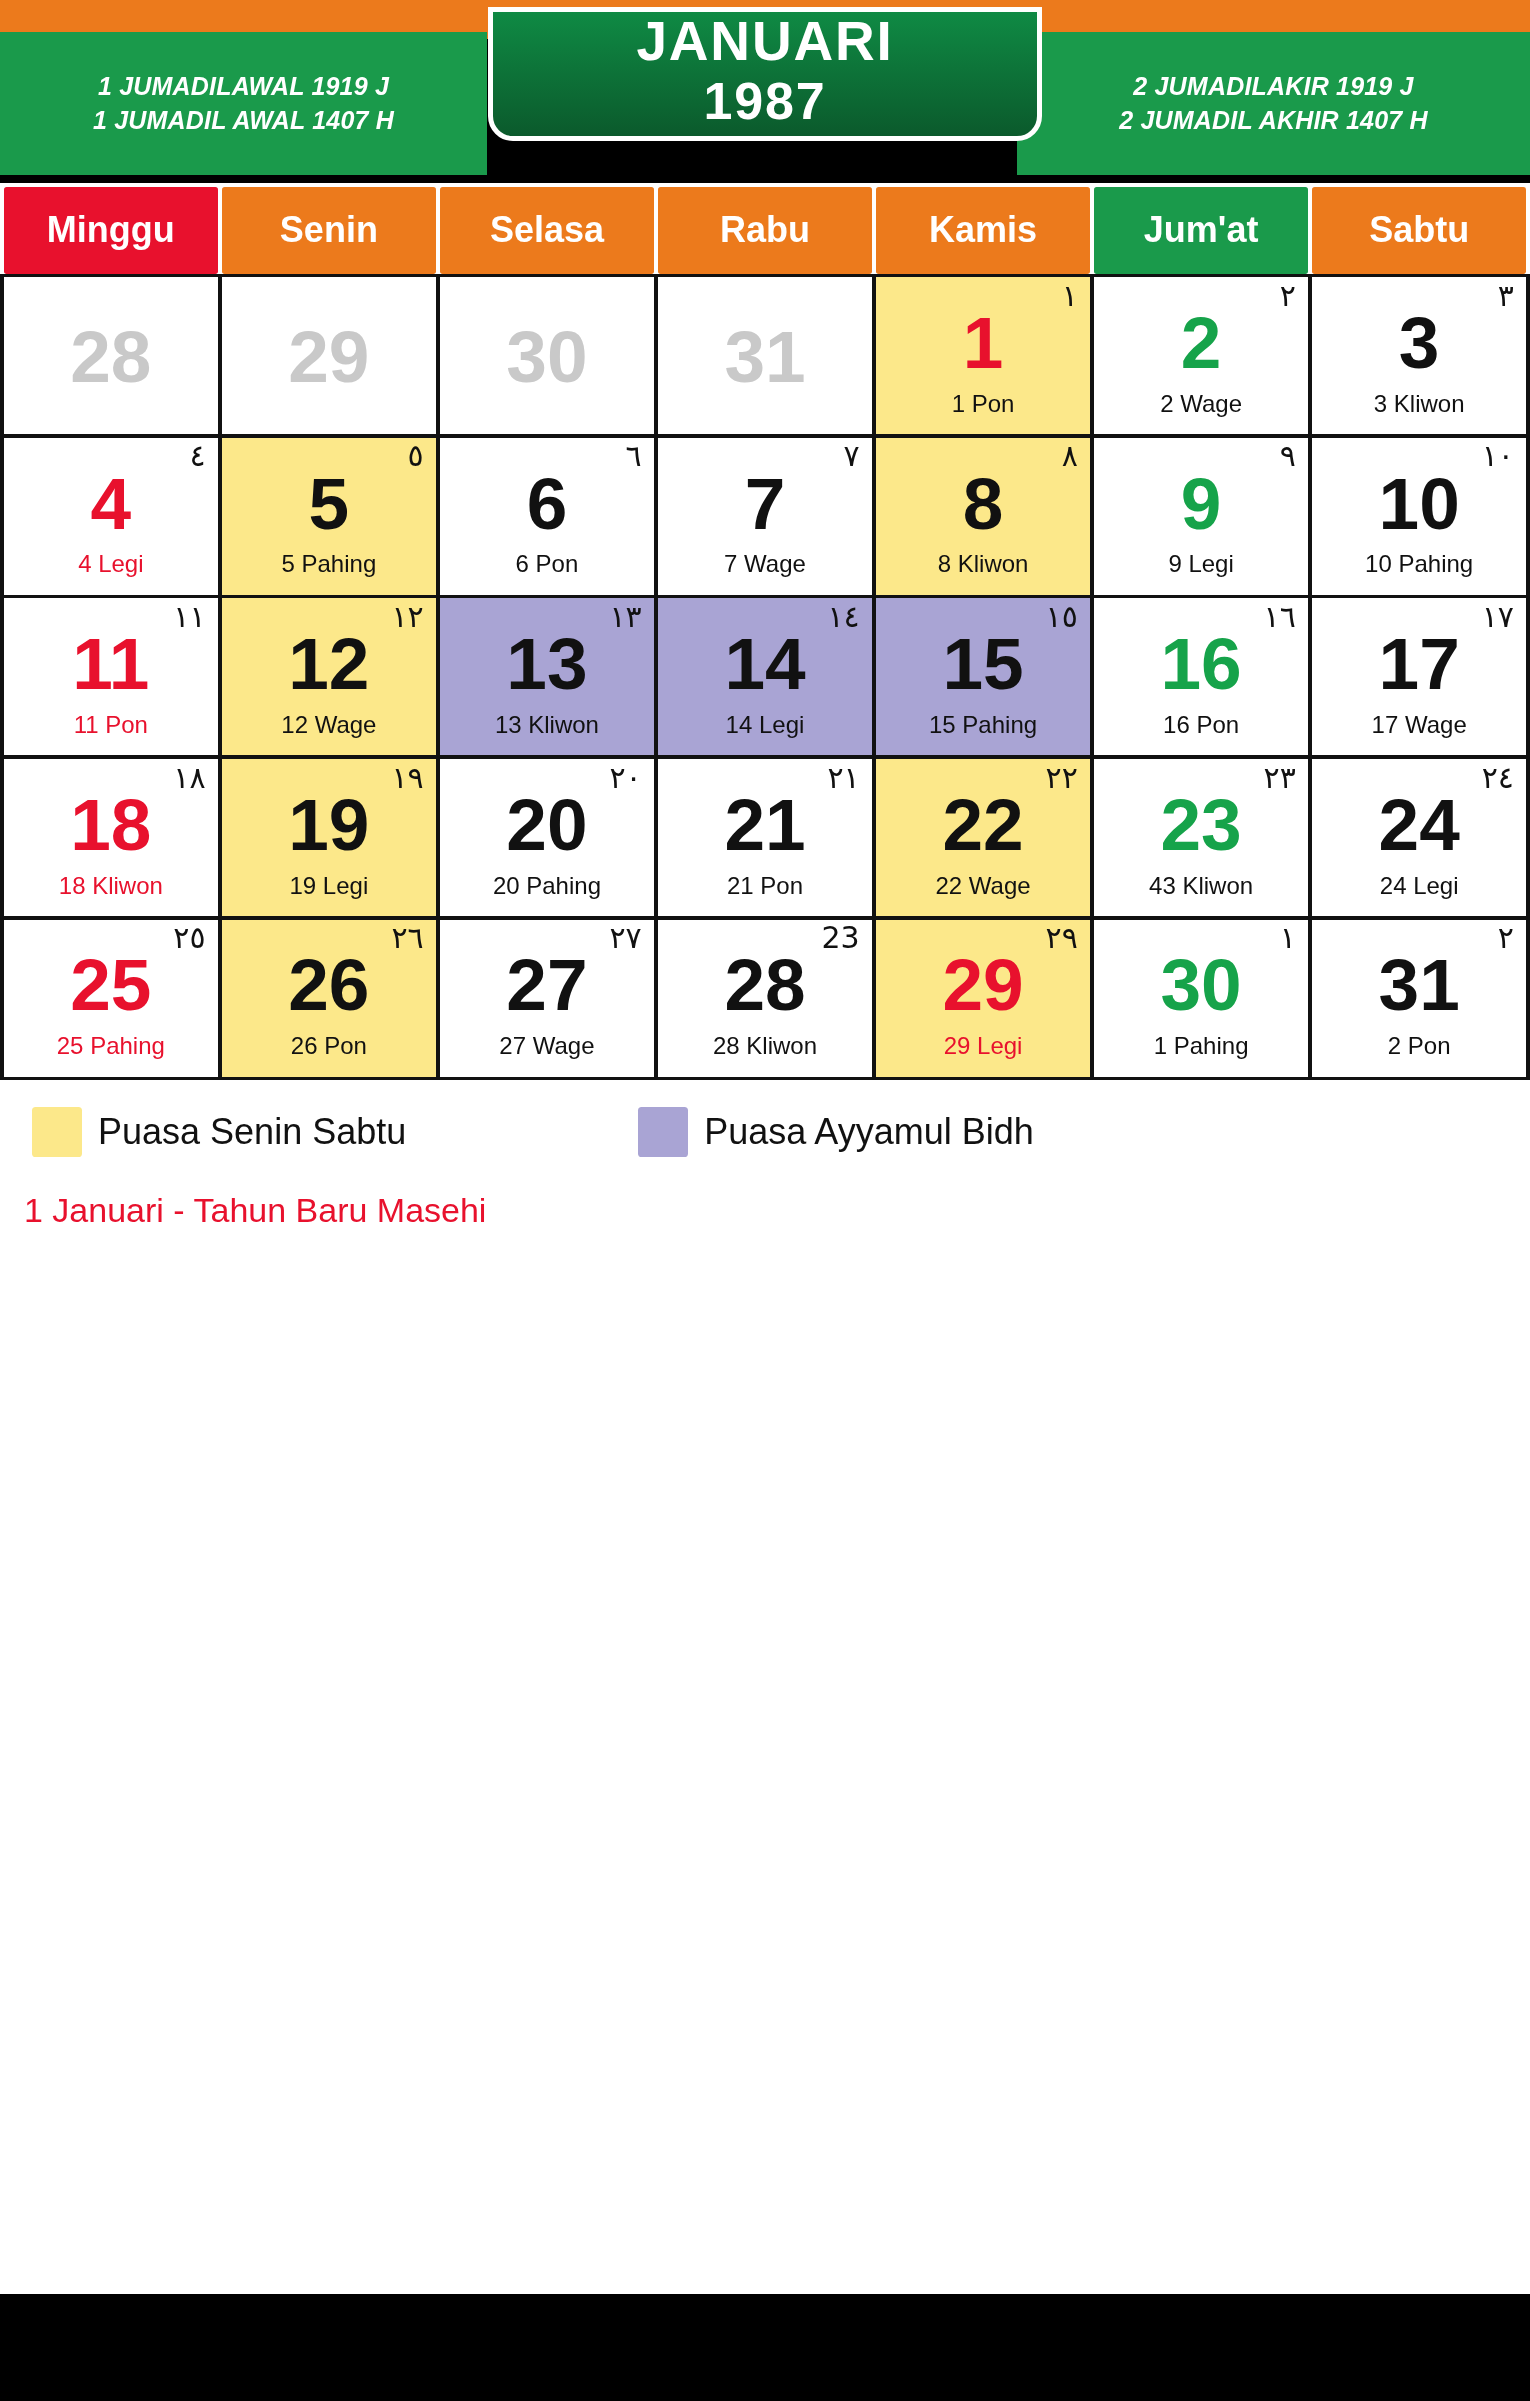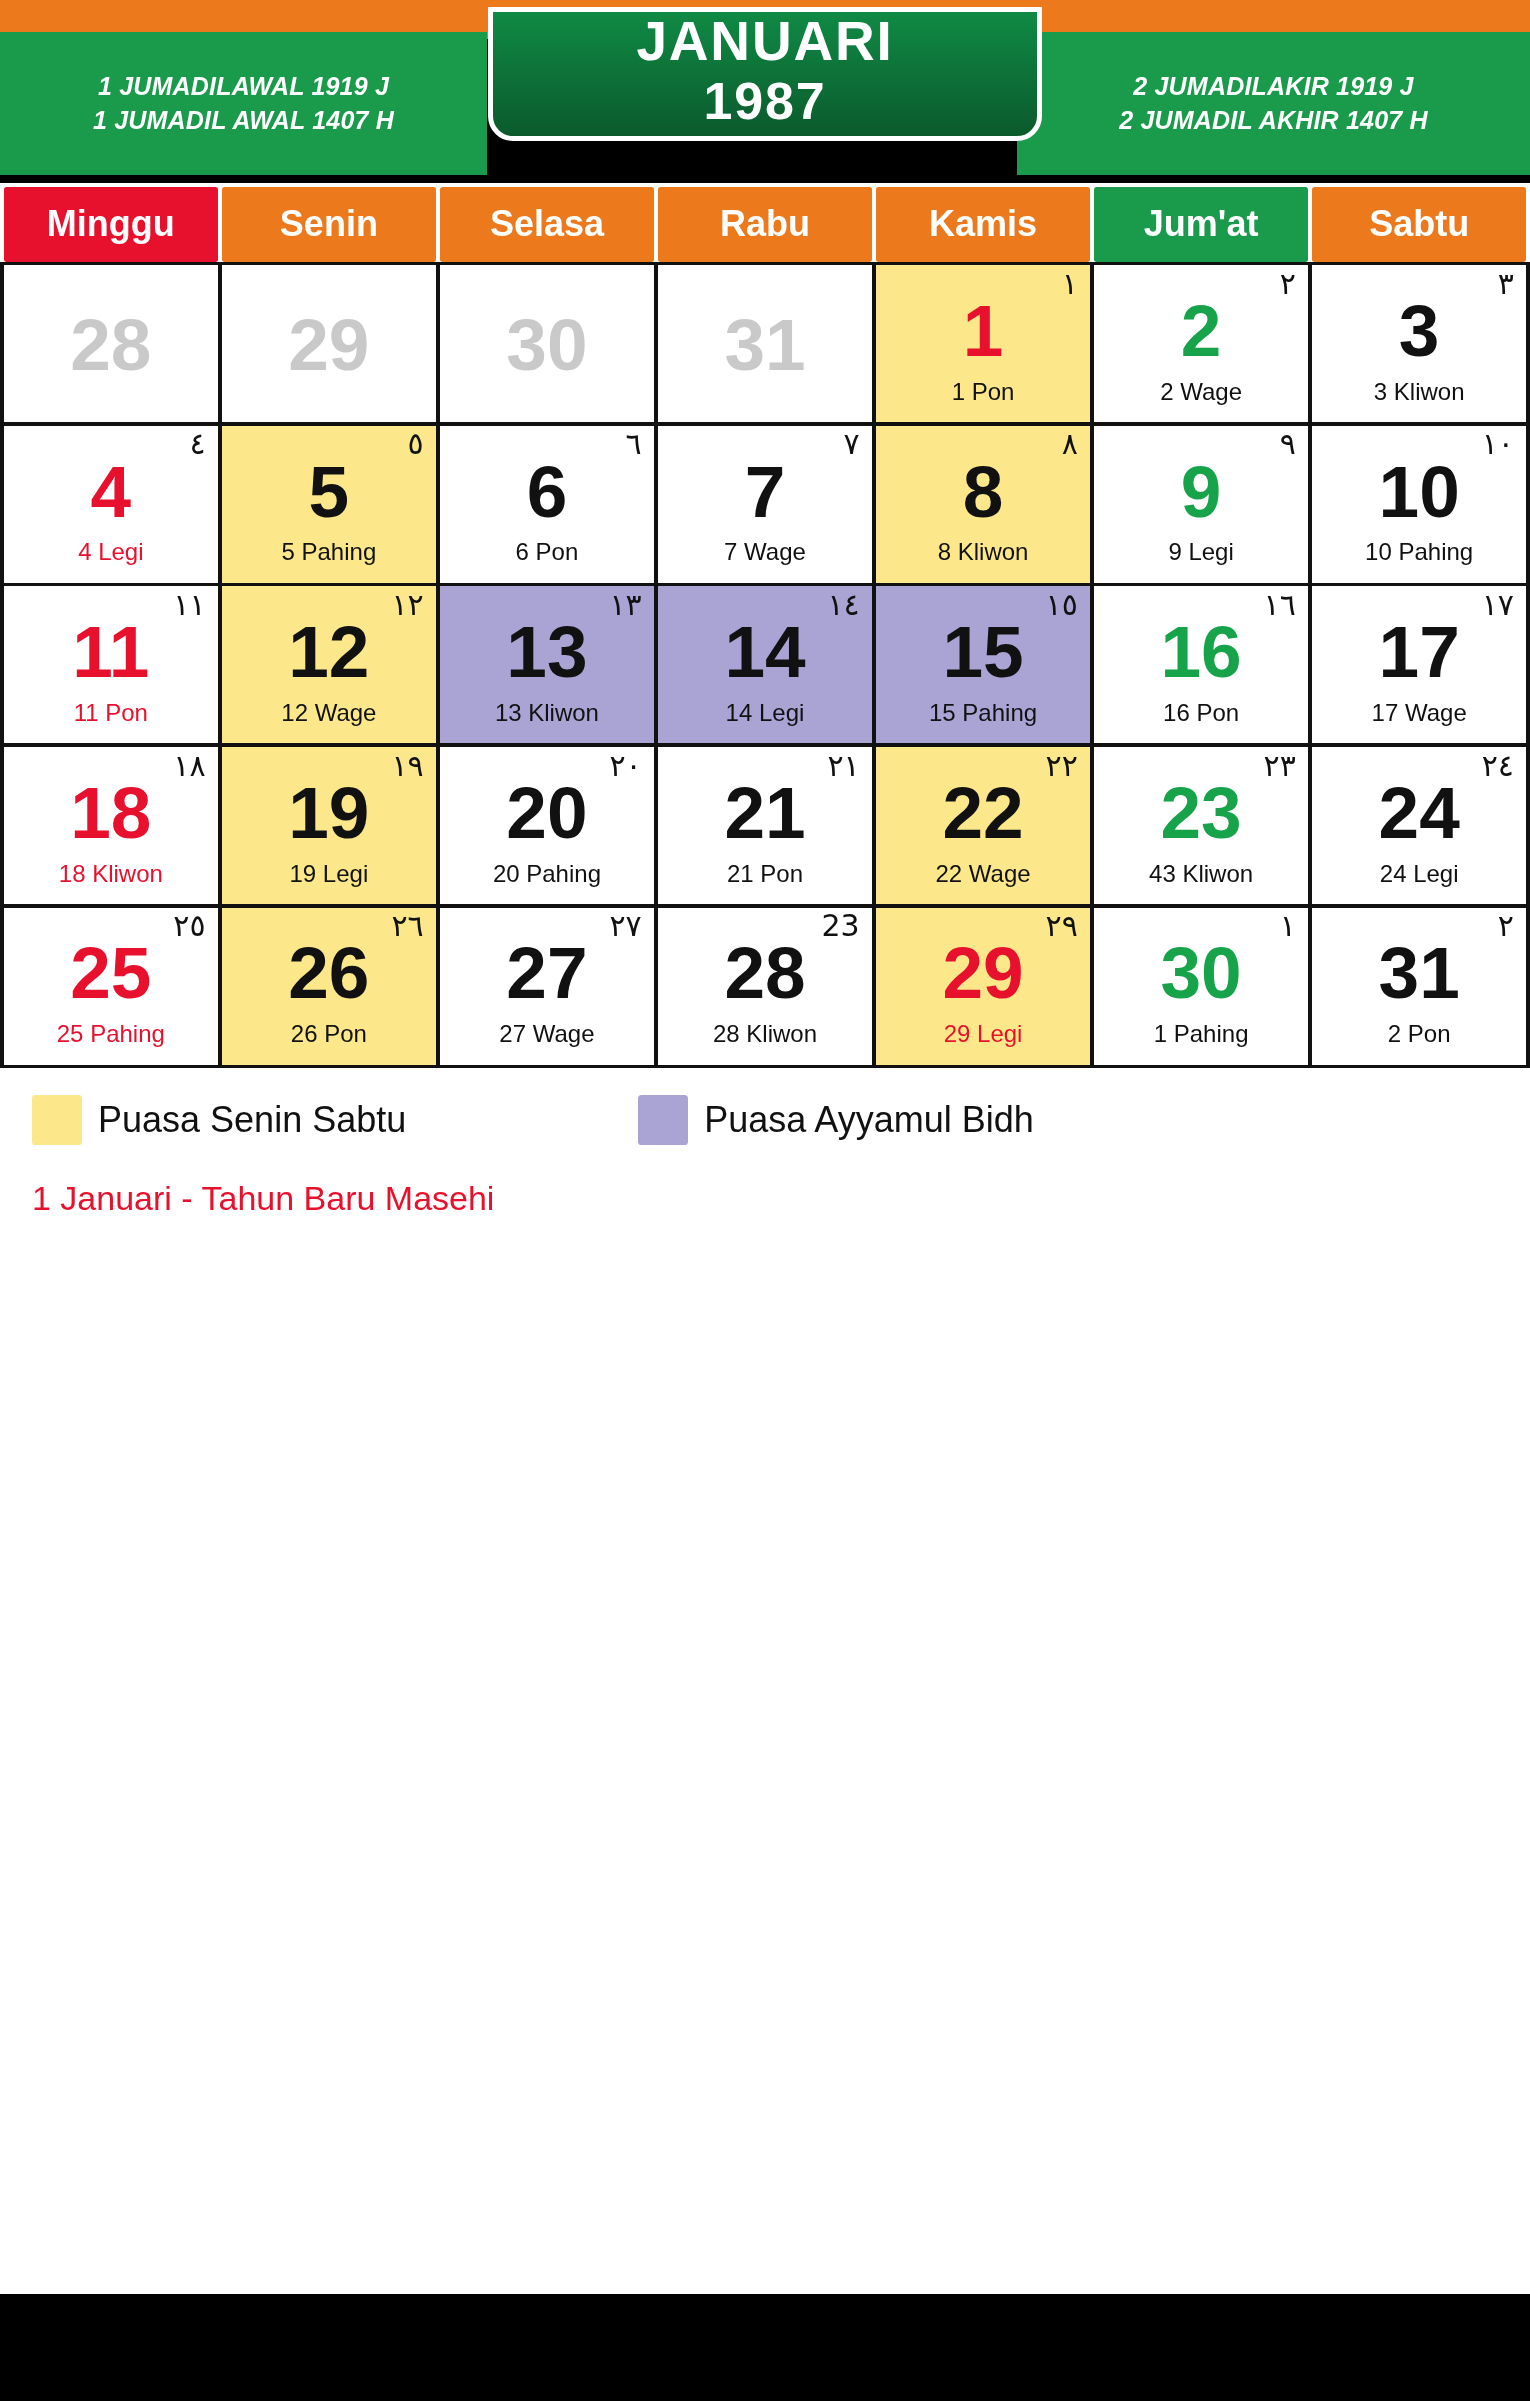--- a/index.html
+++ b/index.html
@@ -93,21 +93,21 @@
   
   .dayheader {
     display: grid;
     grid-template-columns: repeat(7, 1fr);
     gap: 3.6px;
     padding: 0 3.6px;
     background: #ffffff;
     margin-top: 3.6px;
   }
   .dayheader div {
-    height: 75px;
+    height: 87px;
     display: flex;
     align-items: center;
     justify-content: center;
     color: #ffffff;
     font-weight: bold;
     font-size: 36px;
     border-radius: 2.7px;
   }
   
   .grid {
@@ -168,21 +168,21 @@
   .legend-item + .legend-item { margin-left: 232px; }
   .swatch {
     width: 50px; height: 50px;
     border-radius: 3.6px;
   }
   .legend-label {
     font-size: 36px;
     color: #111111;
   }
   .note {
-    padding: 34px 0 0 32px;
+    padding: 34px 0 0 24px;
     font-size: 34px;
     color: #e8112d;
   }
   .bottom-fill {
     position: absolute;
     left: 0; right: 0; bottom: 0;
     height: 107px;
     background: #000000;
   }
 </style>

